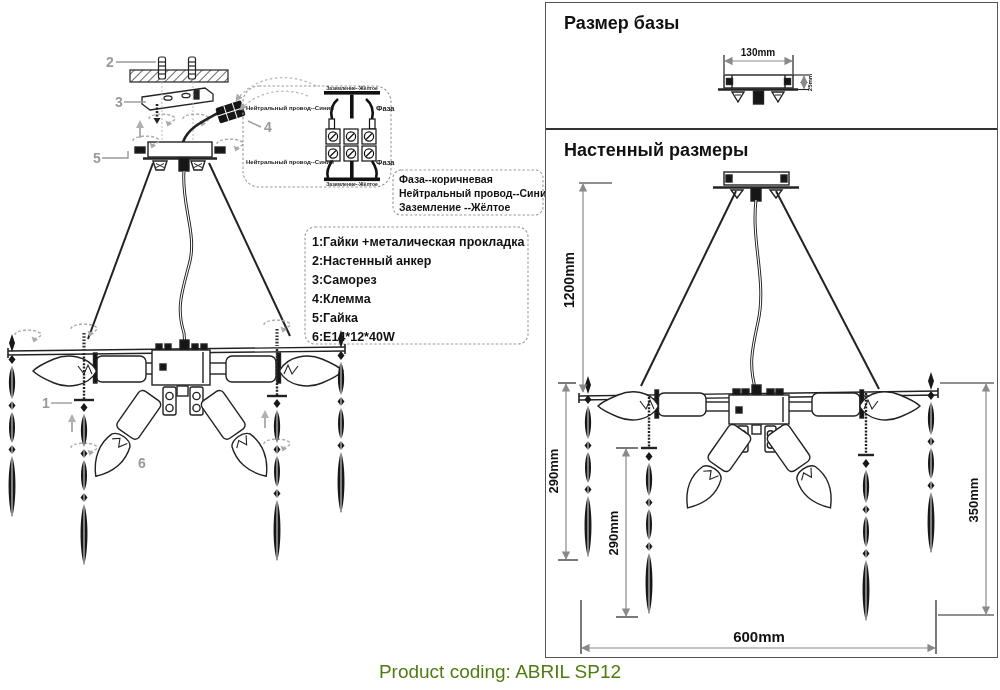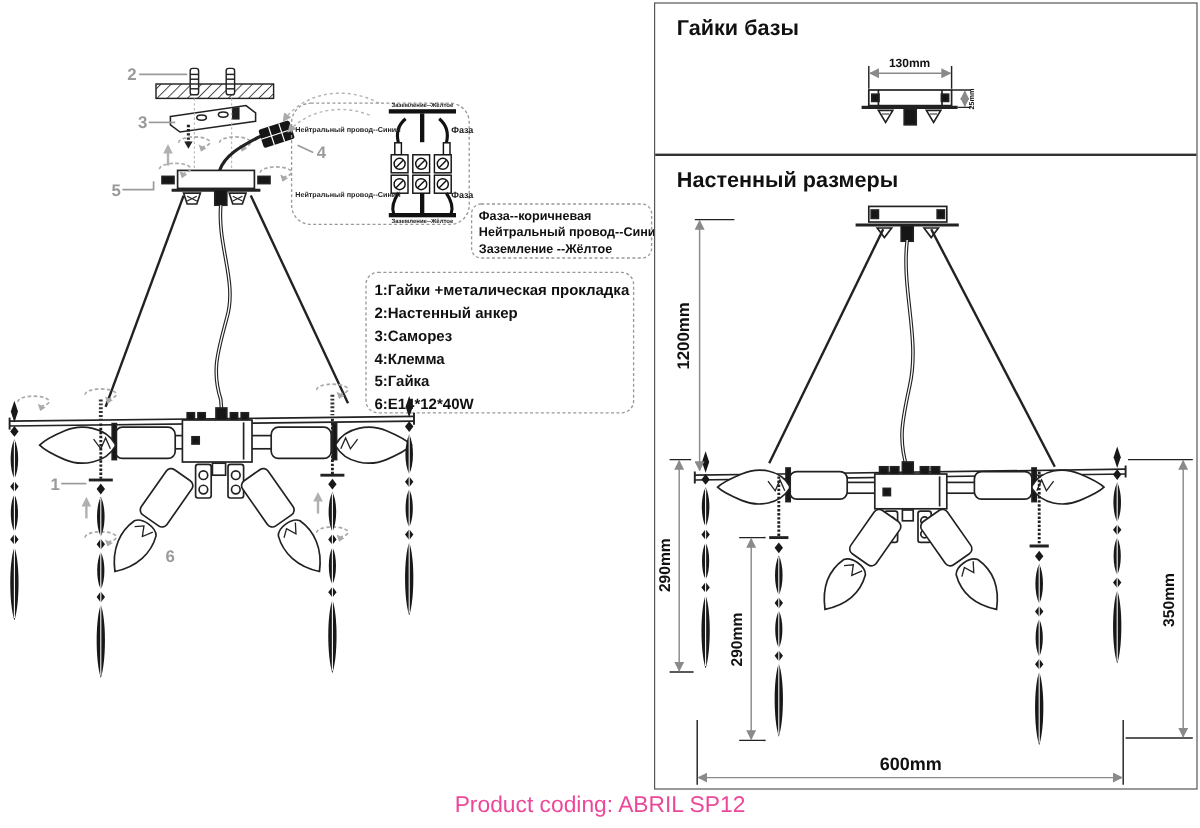--- a/index.html
+++ b/index.html
@@ -5,21 +5,21 @@
   html,body{margin:0;padding:0;background:#fff;}
   #stage{position:relative;width:1000px;height:690px;background:#fff;overflow:hidden;
          font-family:"Liberation Sans", sans-serif;color:#1a1a1a;}
   svg{display:block;}
   .right-panel{position:absolute;left:545px;top:2px;width:451px;height:654px;
                border:1px solid #555;}
   .sect1{position:relative;width:100%;height:125px;border-bottom:2px solid #333;}
   .sect2{position:relative;width:100%;height:527px;}
   .sect-title{position:absolute;left:18px;top:10px;font-size:18px;font-weight:bold;color:#111;}
   .caption{position:absolute;left:0;top:661px;width:1000px;text-align:center;
-           font-size:19px;color:#ec4899;}
+           font-size:19px;color:#4d7c0f;}
   .abs{position:absolute;}
   text{font-family:"Liberation Sans", sans-serif;}
   .callout{fill:#9a9a9a;font-weight:bold;font-size:14px;}
   .dimlabel{fill:#111;font-weight:bold;}
   .tiny{fill:#222;}
 </style>
 </head>
 <body>
 <div id="stage">
 
@@ -271,21 +271,21 @@
   <use href="#rot" transform="translate(277,444)"></use>
   <use href="#strand" x="84" y="403"></use>
   <use href="#strand" x="277" y="399"></use>
   <text class="callout" x="42" y="408">1</text>
   <line x1="51" y1="403" x2="72" y2="403" stroke="#9a9a9a" stroke-width="1.4"></line>
 </svg>
 
 <div class="right-panel">
 
   <div class="sect1">
-    <div class="sect-title">Гайки базы</div>
+    <div class="sect-title">Размер базы</div>
     <svg class="abs" style="left:0;top:0" width="451" height="123" viewBox="0 0 451 123">
       <g>
         <line x1="178" y1="52" x2="178" y2="71" stroke="#222" stroke-width="1.2"></line>
         <line x1="247" y1="52" x2="247" y2="71" stroke="#222" stroke-width="1.2"></line>
         <line x1="179" y1="58" x2="246" y2="58" stroke="#8a8a8a" stroke-width="1.2" marker-start="url(#ah)" marker-end="url(#ah)"></line>
         <text class="dimlabel" x="212" y="53" font-size="10" text-anchor="middle">130mm</text>
       </g>
       <g fill="#fff" stroke="#222" stroke-width="1.4">
         <rect x="178" y="72" width="69" height="13"></rect>
         <line x1="186" y1="72" x2="186" y2="85"></line>

